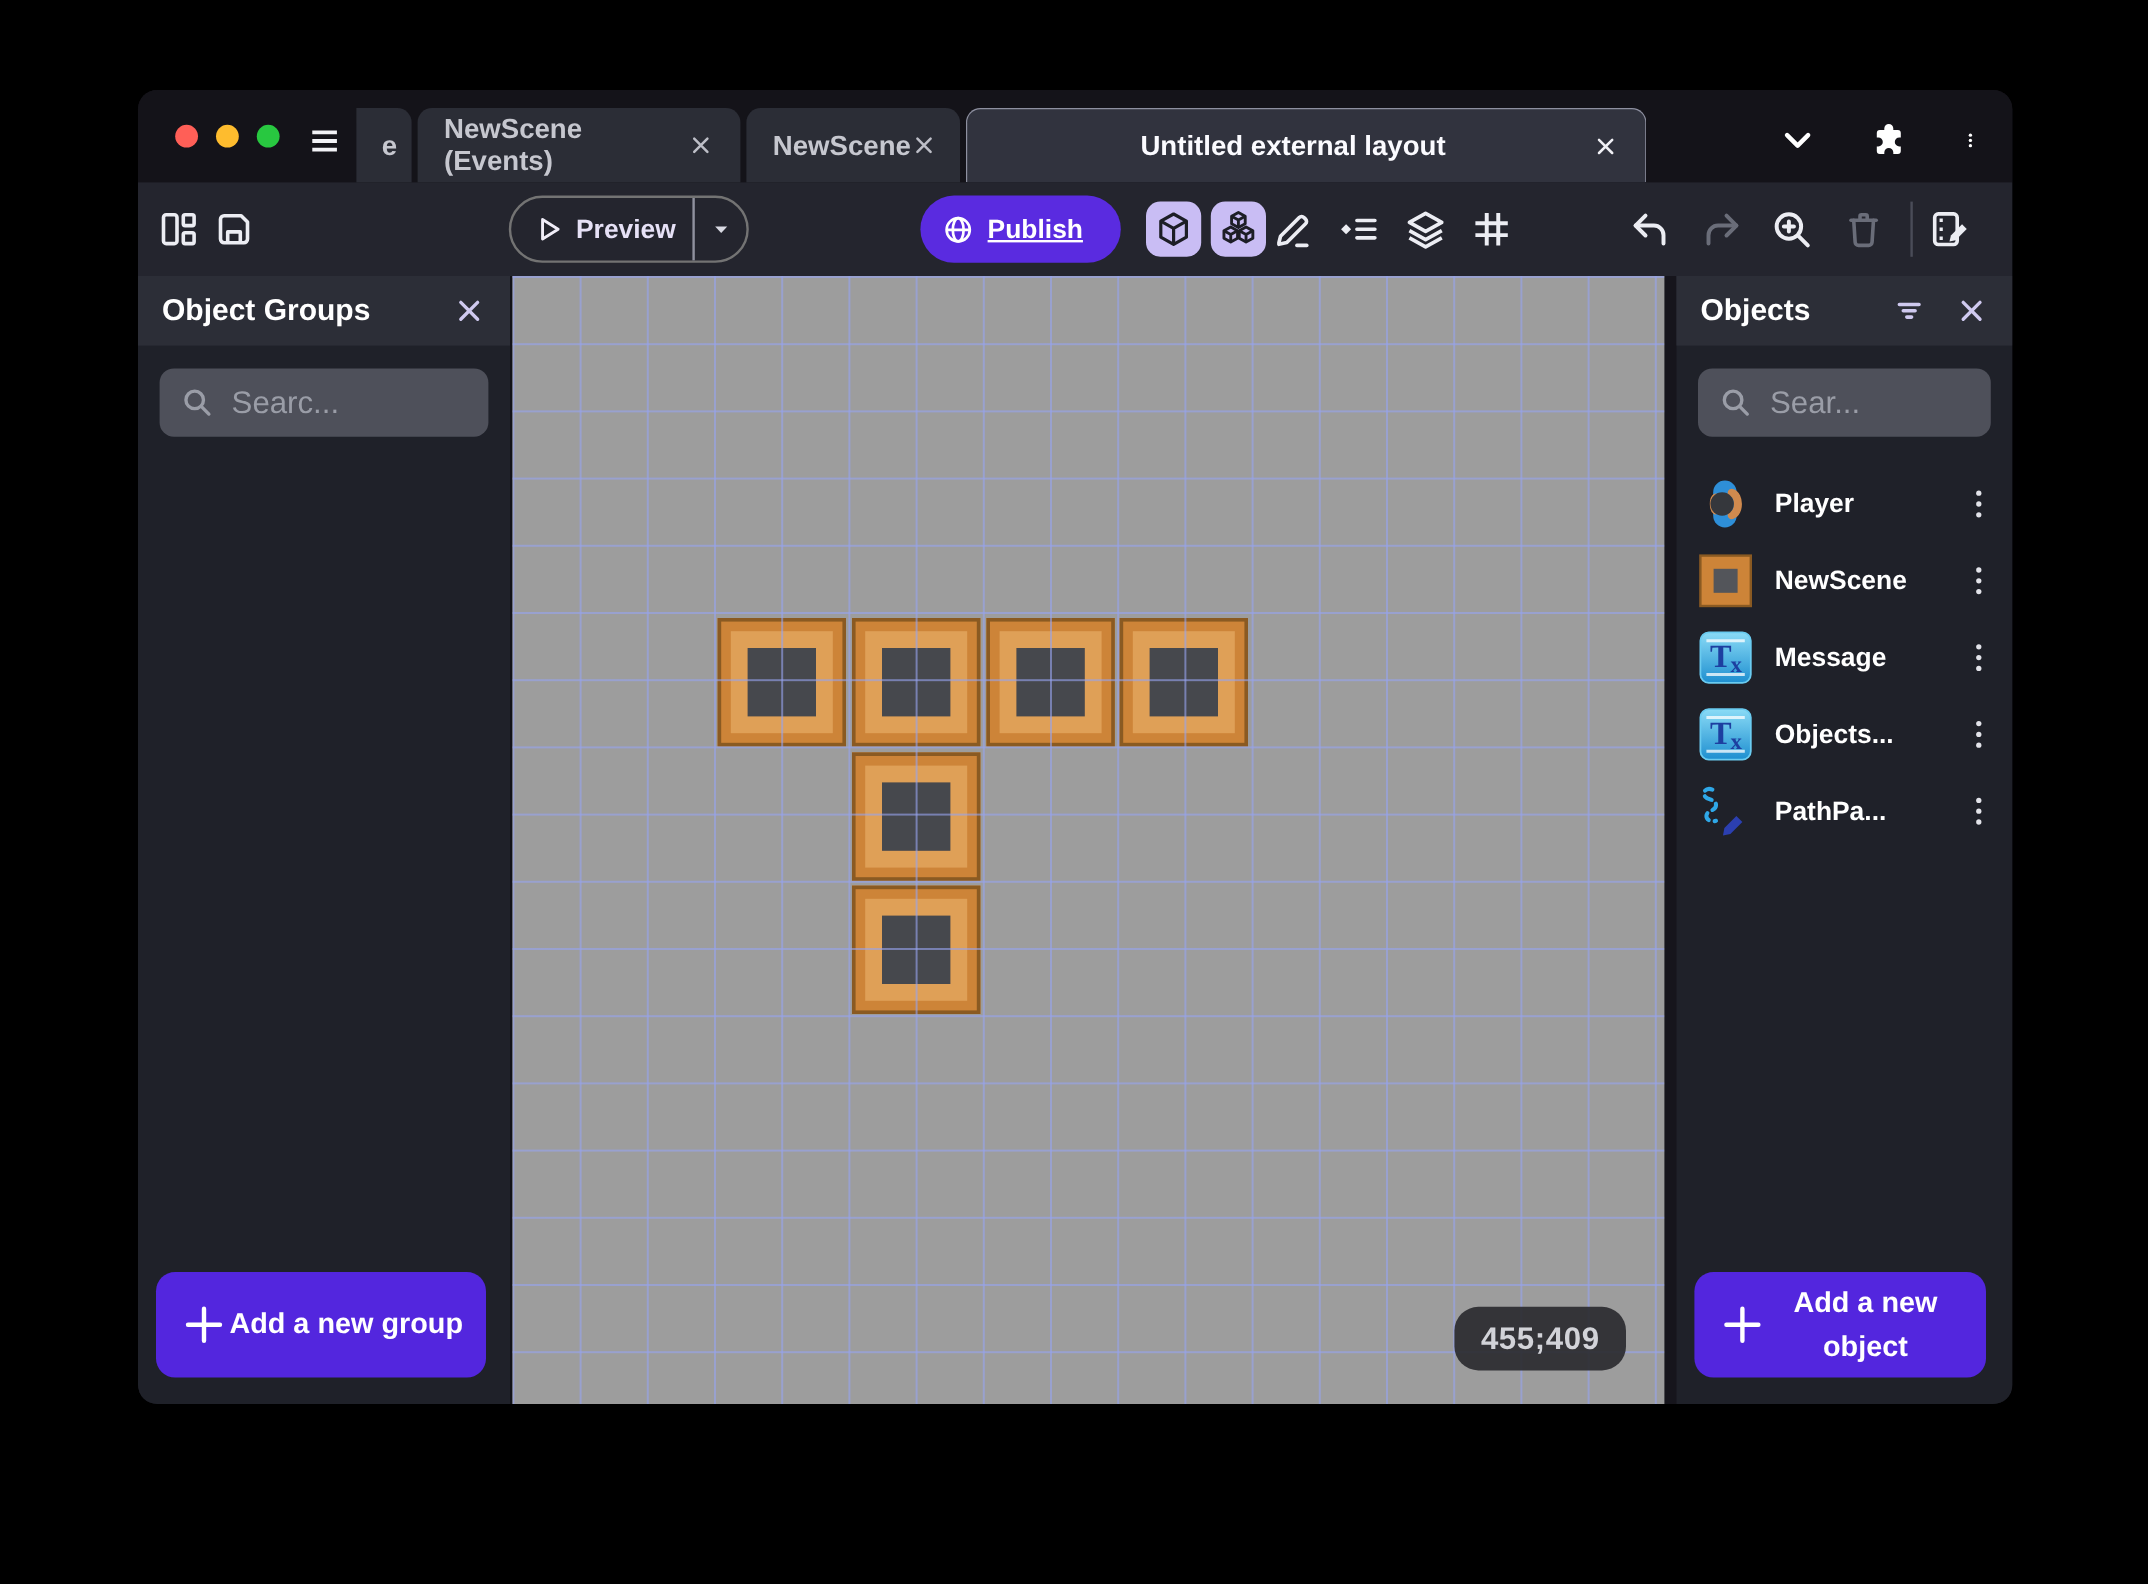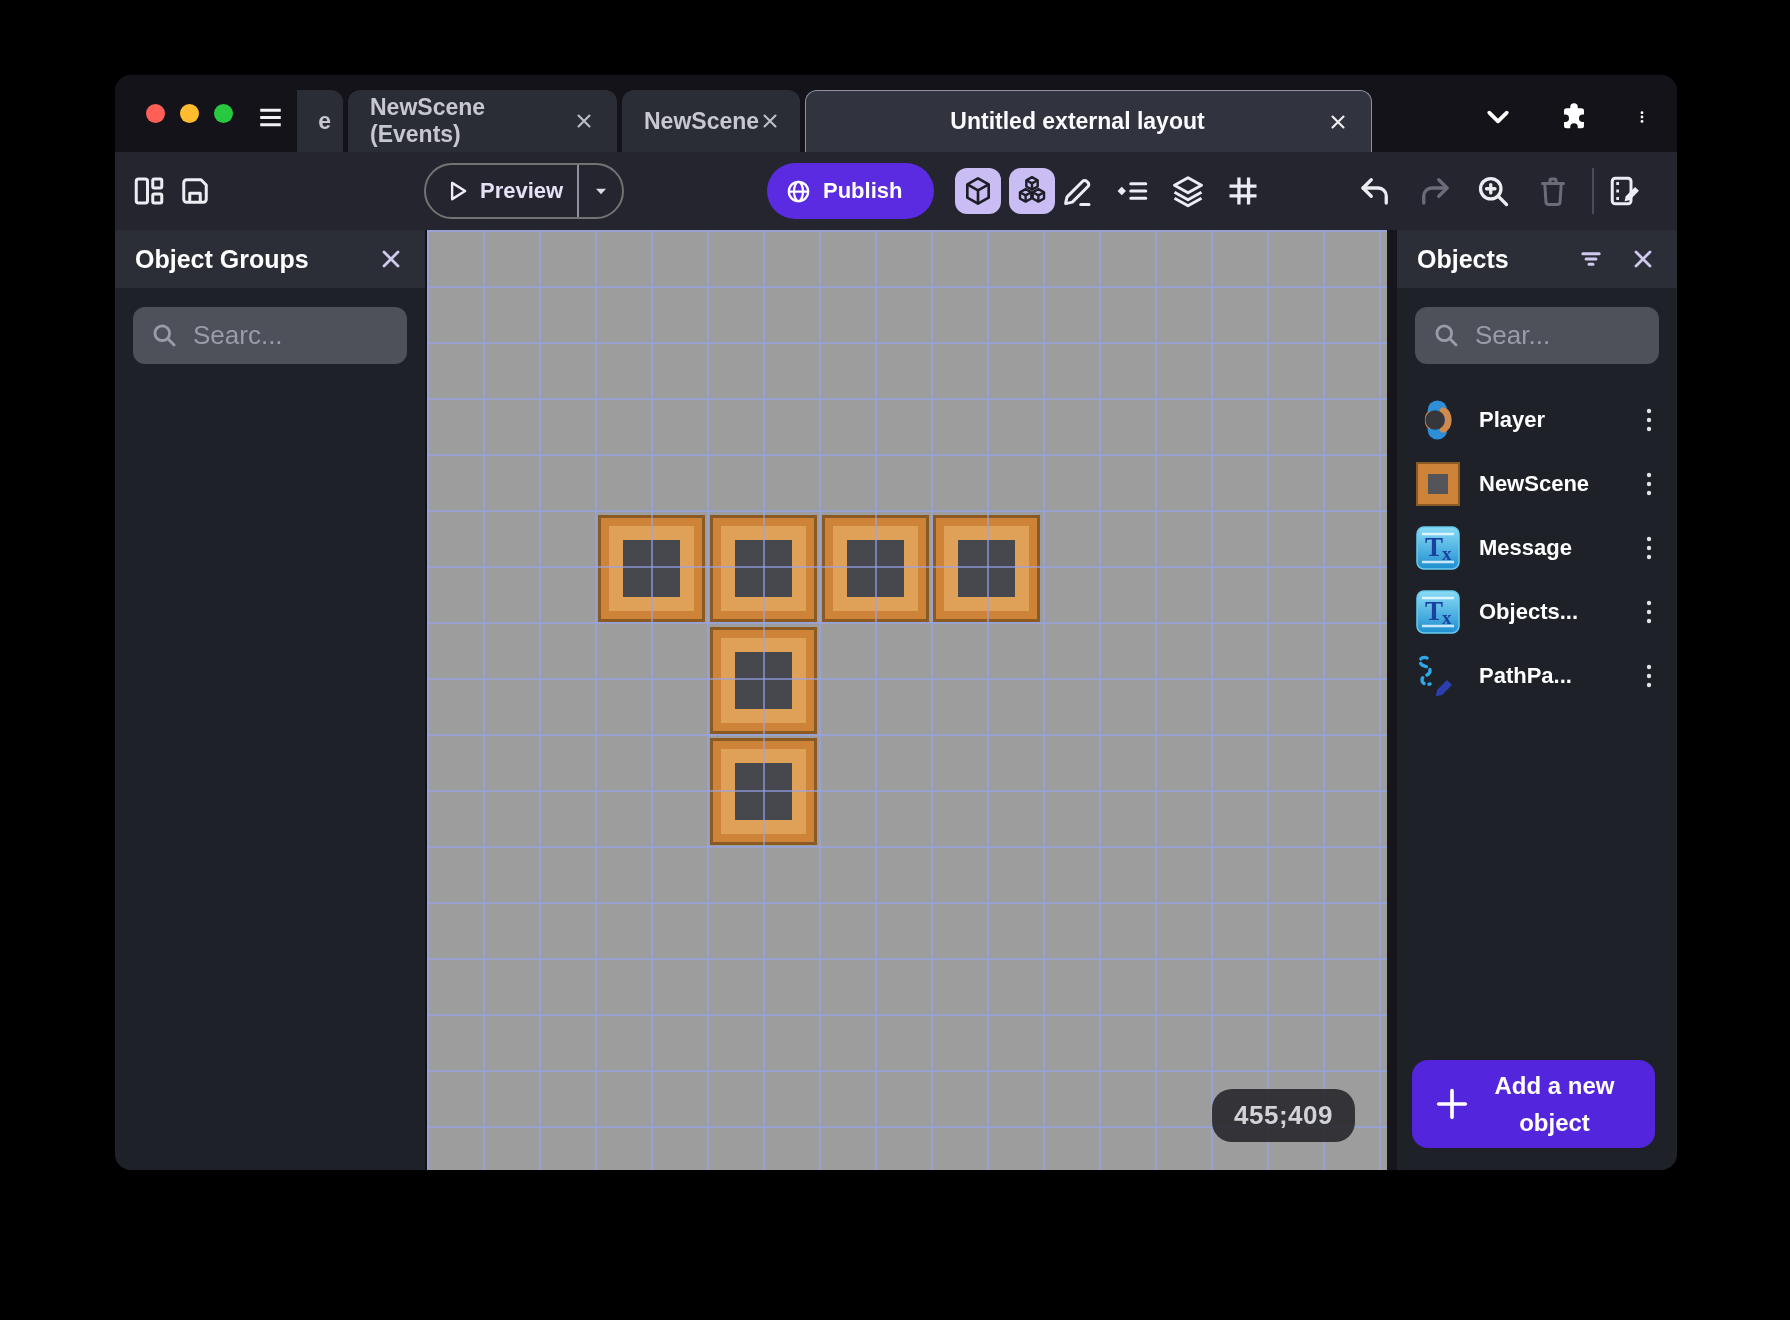--- a/index.html
+++ b/index.html
@@ -39,21 +39,21 @@
   .tb-sep { position:absolute; top:50%; transform:translateY(-50%); width:2px; height:46px; background:#4A4C58; }
   .preview-btn { position:absolute; left:309px; top:50%; transform:translateY(-50%); width:200px; height:56px;
     border:2px solid #737373; border-radius:28px; display:flex; align-items:center; padding-left:18px;
     color:#E6E1F6; cursor:pointer; }
   .preview-btn .play { width:26px; height:26px; color:#F0EDF8; }
   .preview-btn .lbl { font-size:22px; font-weight:700; margin-left:10px; }
   .preview-btn .pv-div { margin-left:auto; width:2px; height:100%; background:#8F919E; }
   .preview-btn .caret-box { width:43px; height:100%; display:flex; align-items:center; justify-content:center; color:#D9DAE3; }
   .publish-btn { position:absolute; left:652px; top:50%; transform:translateY(-50%); width:167px; height:56px;
     background:#5A2BE0; border-radius:28px; display:flex; align-items:center; padding-left:18px;
-    color:#FFF; cursor:pointer; }
+    color:#FFF; cursor:pointer;text-decoration:underline; }
   .publish-btn .globe { width:27px; height:27px; }
   .publish-btn .lbl { font-size:22px; font-weight:700; margin-left:11px; }
 
   
   .content { display:flex; height:940px; }
   .panel { background:#1F2129; display:flex; flex-direction:column; }
   .panel-left { width:312px; border-right:2px solid #121218; }
   .panel-right { width:280px; }
   .content-gap { width:10px; background:#16151C; }
   .panel-header { height:58px; background:#2C2E37; display:flex; align-items:center; padding:0 20px; flex:0 0 auto; }
@@ -298,20 +298,28 @@
         </div>
         <div class="search">
           <span class="mag">
             <svg viewBox="0 0 24 24" fill="none" stroke="currentColor" stroke-width="2.5" stroke-linecap="round">
                 <circle cx="10" cy="10" r="6.5"></circle>
                 <path d="M15.2 15.2l5.3 5.3"></path>
               </svg>
           </span>
           <input type="text" placeholder="Searc..." style="">
         </div>
+        <div class="add-btn">
+          <span class="plus">
+            <svg viewBox="0 0 24 24" fill="none" stroke="currentColor" stroke-width="2.2" stroke-linecap="round">
+                <path d="M12 4v16M4 12h16"></path>
+              </svg>
+          </span>
+          <span class="lbl">Add a new group</span>
+        </div>
       </div>
 
       <div class="canvas">
         <div class="tiles-layer">
             <div class="tile" style="left: 171px; top: 285px;"></div>
             <div class="tile" style="left: 283px; top: 285px;"></div>
             <div class="tile" style="left: 395px; top: 285px;"></div>
             <div class="tile" style="left: 506px; top: 285px;"></div>
             <div class="tile" style="left: 283px; top: 397px;"></div>
             <div class="tile" style="left: 283px; top: 508px;"></div>

